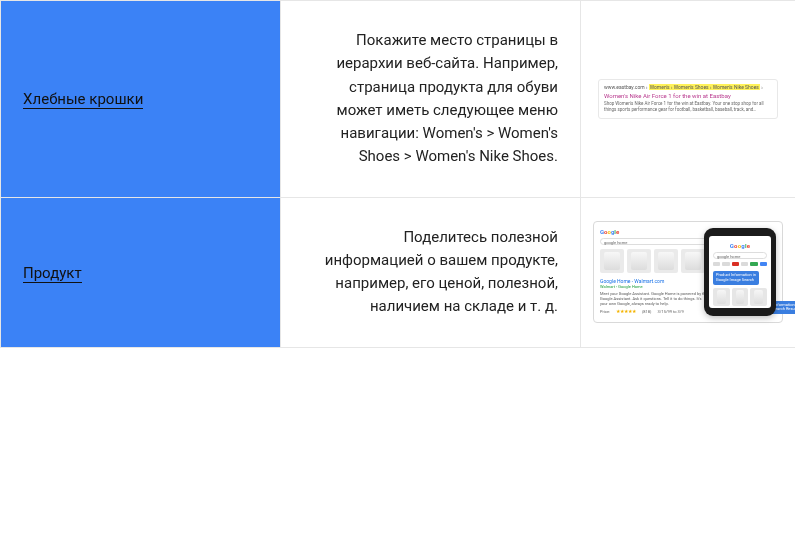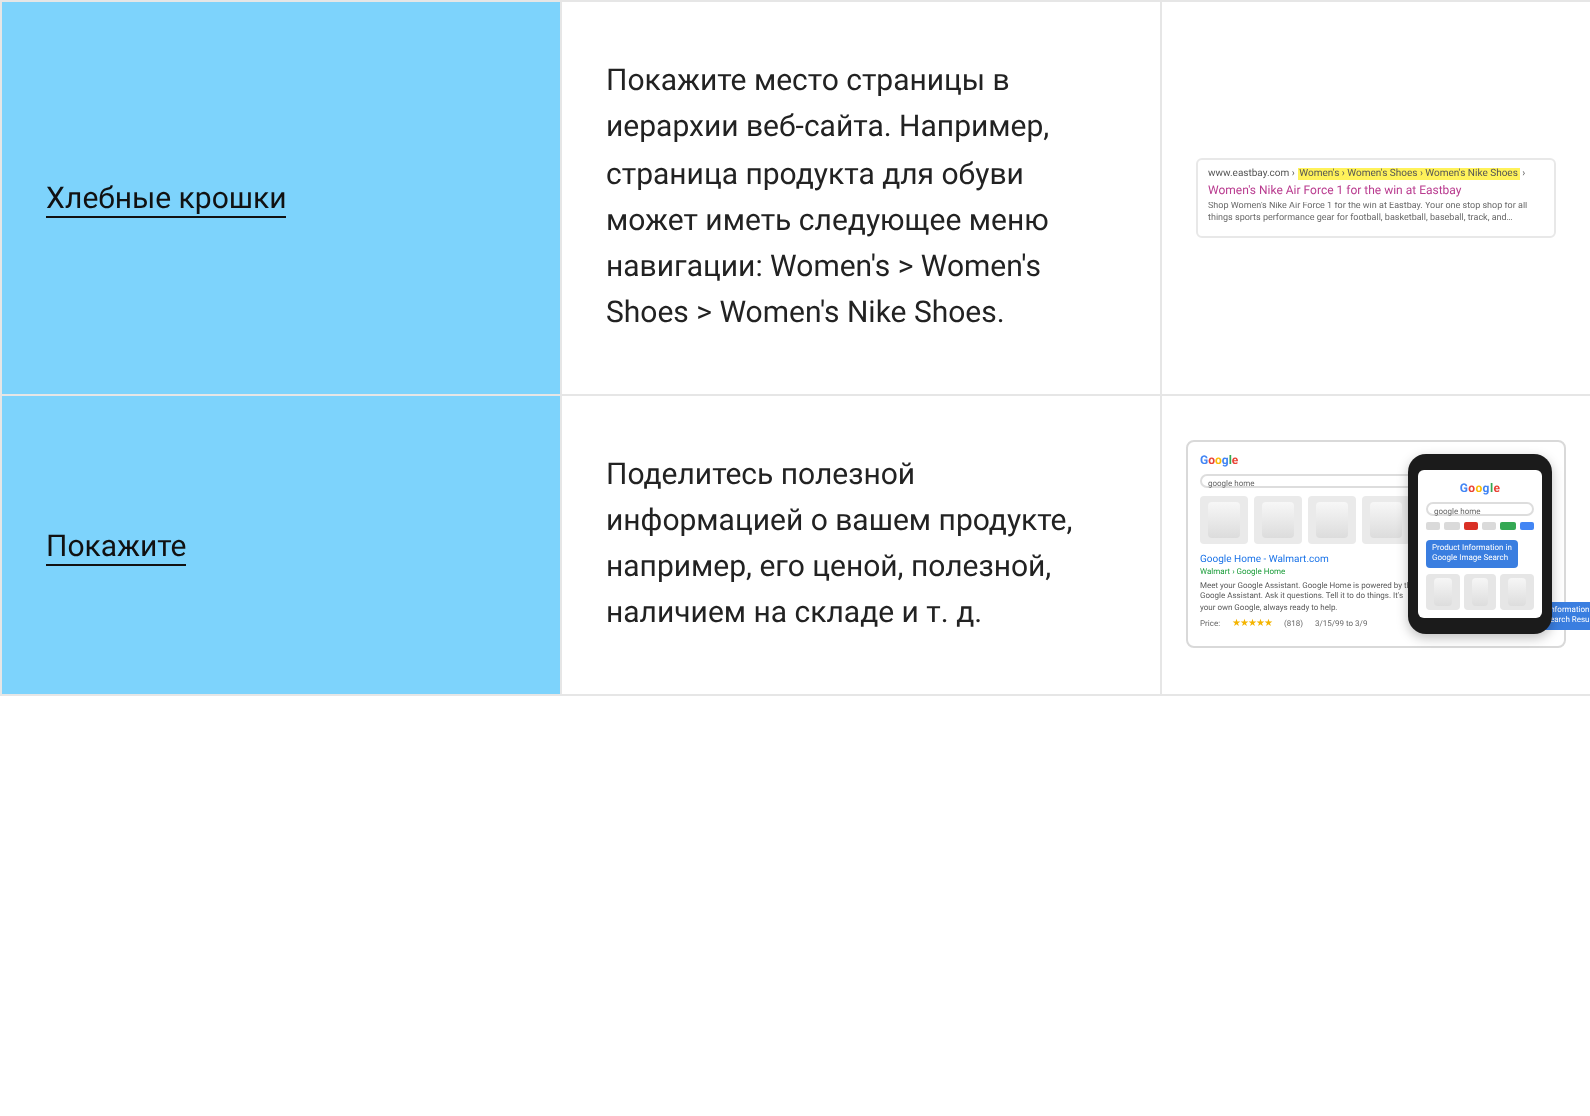--- a/index.html
+++ b/index.html
@@ -15,27 +15,27 @@
     border-collapse: collapse;
     table-layout: fixed;
   }
   td {
     border: 1px solid #e6e6e6;
     vertical-align: middle;
     padding: 28px 20px;
   }
   td.col-title {
     width: 280px;
-    background: #7dd3fc;
+    background: #3b82f6;
     vertical-align: middle;
     padding-left: 22px;
   }
   td.col-desc {
     width: 300px;
-    text-align: left;
+    text-align: right;
     color: #222;
     font-size: 15px;
     line-height: 1.55;
     padding: 28px 22px;
   }
   td.col-img {
     width: 215px;
     text-align: center;
     padding: 20px 10px;
   }
@@ -273,21 +273,21 @@
             <span> ›</span>
           </div>
           <div class="serp-title">Women's Nike Air Force 1 for the win at Eastbay</div>
           <div class="serp-snip">Shop Women's Nike Air Force 1 for the win at Eastbay. Your one stop shop for all things sports performance gear for football, basketball, baseball, track, and…</div>
         </div>
       </td>
     </tr>
 
     <tr>
       <td class="col-title">
-        <a href="#" class="title-link">Покажите</a>
+        <a href="#" class="title-link">Продукт</a>
       </td>
       <td class="col-desc">Поделитесь полезной информацией о вашем продукте, например, его ценой, полезной, наличием на складе и т. д.</td>
       <td class="col-img">
         <div class="product-card">
 
           <div class="left-area">
             <div class="left-logo">
               <span class="g-b">G</span><span class="g-r">o</span><span class="g-y">o</span><span class="g-b">g</span><span class="g-g">l</span><span class="g-r">e</span>
             </div>
             <div class="left-search">google home</div>

